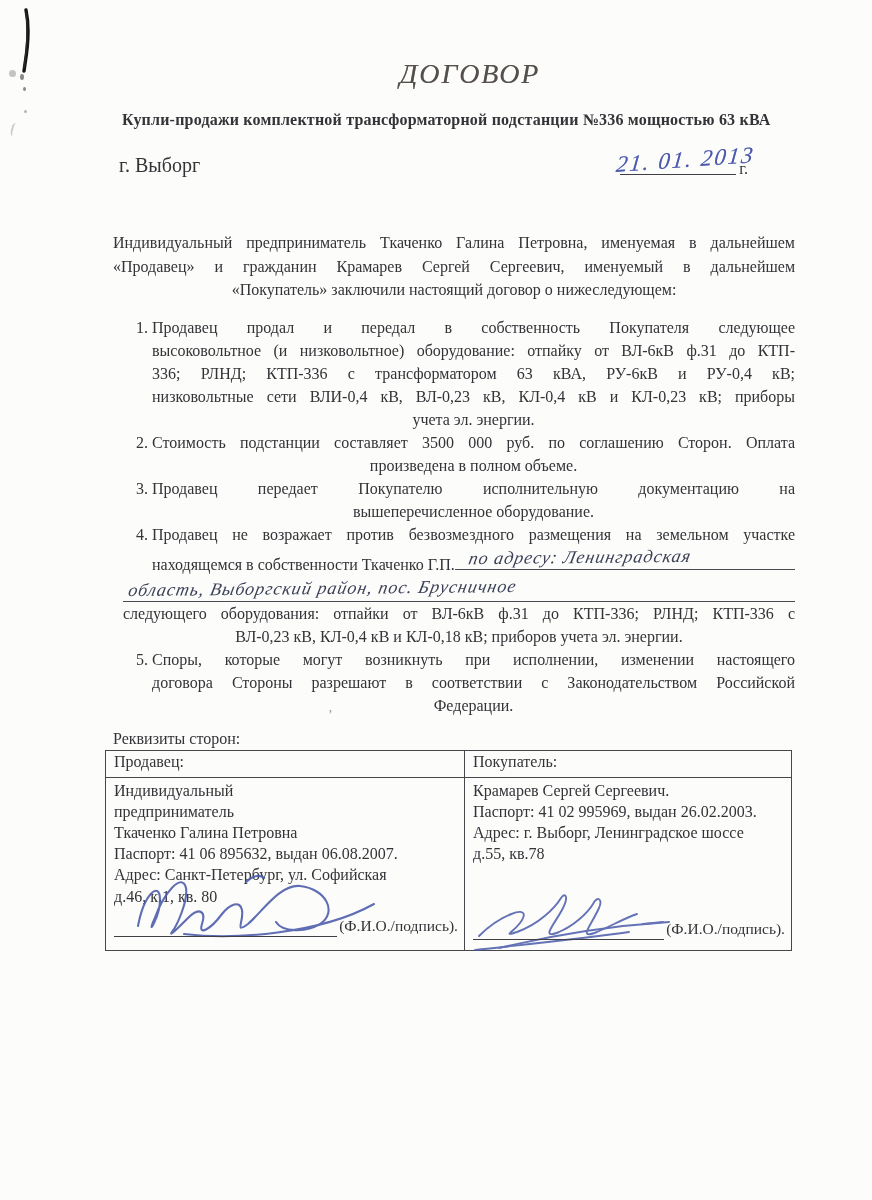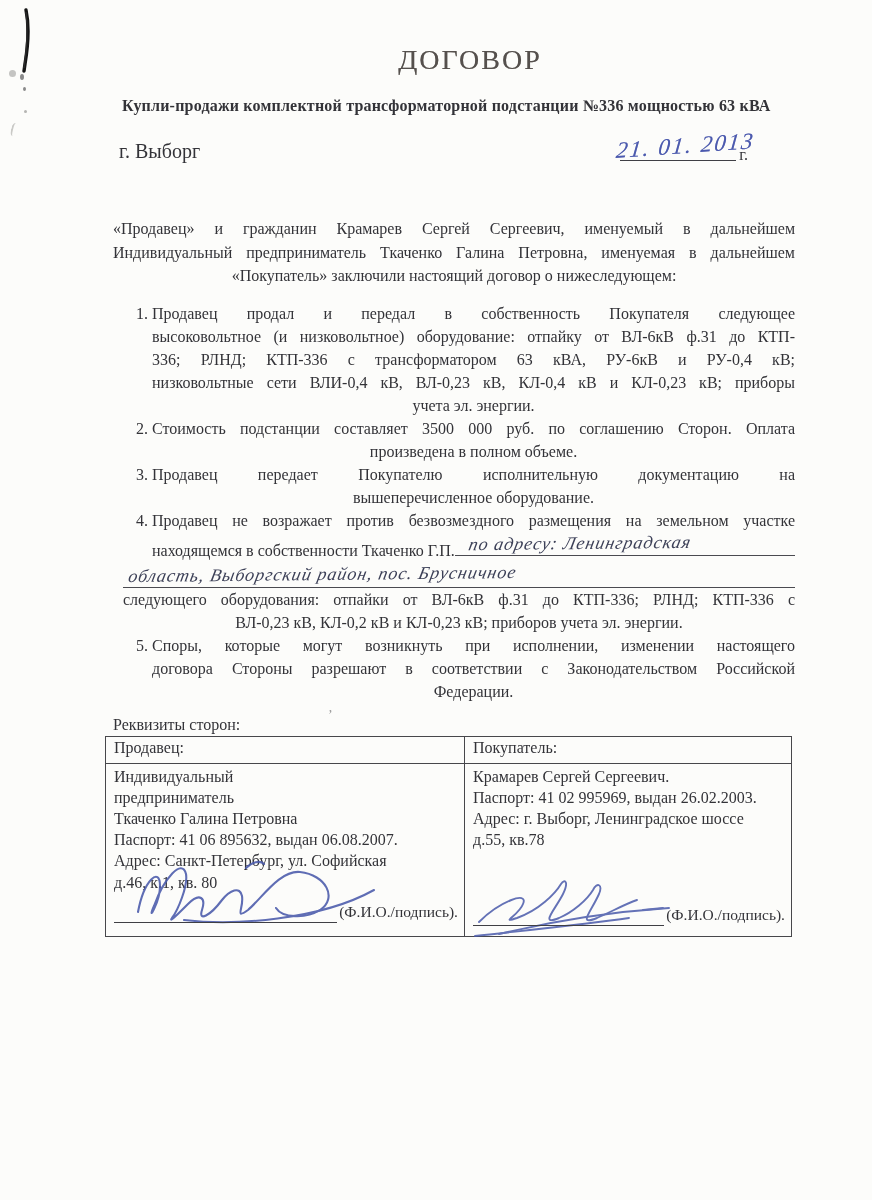--- a/index.html
+++ b/index.html
@@ -4,23 +4,24 @@
 <style>
   html,body { margin:0; padding:0; background:#e8e8e6; }
   .page {
     position:relative; width:872px; height:1200px; margin:0 auto;
     background:var(--paper,#fcfcfa); overflow:hidden;
     font-family:"Liberation Serif", serif; color:var(--text,#333338);
   }
   .content { position:absolute; left:113px; top:0; width:682px; }
 
   .doc-title {
-    margin-top:44px; text-align:center; transform:translateX(16px);
+    margin-top:58px; text-align:center; transform:translateX(16px);
     font-size:28px; letter-spacing:2px; color:var(--title,#55504d);
     text-shadow:0 0 0.5px rgba(90,85,80,0.55);
+    font-style:italic;
   }
   .doc-subtitle { margin-top:21px; padding-left:9px; font-size:16px; letter-spacing:0.2px;font-weight:bold; }
 
   .city-row { margin-top:4px; height:46px; display:flex; justify-content:space-between; align-items:flex-end; }
   .city { padding-left:6px; font-size:20px; padding-bottom:2px; }
   .date-block { position:relative; margin-right:47px; display:flex; align-items:flex-end; padding-bottom:4px; }
   .date-line { width:116px; border-bottom:1.6px solid #3f3f45; height:1px; }
   .date-hw {
     position:absolute; left:-4px; bottom:6px; white-space:nowrap;
     font-style:italic; font-size:23px; letter-spacing:2px;
@@ -102,22 +103,22 @@
     <div class="city-row">
       <span class="city">г. Выборг</span>
       <span class="date-block">
         <span class="date-hw">21. 01. 2013</span>
         <span class="date-line"></span>
         <span class="date-suffix">г.</span>
       </span>
     </div>
 
     <div class="intro">
+      <div class="jline">Индивидуальный предприниматель Ткаченко Галина Петровна, именуемая в дальнейшем</div>
       <div class="jline">«Продавец» и гражданин Крамарев Сергей Сергеевич, именуемый в дальнейшем</div>
-      <div class="jline">Индивидуальный предприниматель Ткаченко Галина Петровна, именуемая в дальнейшем</div>
       <div class="nline">«Покупатель» заключили настоящий договор о нижеследующем:</div>
     </div>
 
     <div class="list">
 
       <div class="item">
         <span class="num">1.</span>
         <div class="jline">Продавец продал и передал в собственность Покупателя следующее</div>
         <div class="jline">высоковольтное (и низковольтное) оборудование: отпайку от ВЛ-6кВ ф.31 до КТП-</div>
         <div class="jline">336; РЛНД; КТП-336 с трансформатором 63 кВА, РУ-6кВ и РУ-0,4 кВ;</div>
@@ -144,21 +145,21 @@
           <span class="typed">находящемся в собственности Ткаченко Г.П.</span>
           <span class="hw-fill">
             <span class="hw-text">по адресу: Ленинградская</span>
           </span>
         </div>
         <div class="hw-line2 outdent">
           <span class="hw-text">область, Выборгский район, пос. Брусничное</span>
         </div>
         <div class="outdent">
           <div class="jline">следующего оборудования: отпайки от ВЛ-6кВ ф.31 до КТП-336; РЛНД; КТП-336 с</div>
-          <div class="nline">ВЛ-0,23 кВ, КЛ-0,2 кВ и КЛ-0,23 кВ; приборов учета эл. энергии.</div>
+          <div class="nline">ВЛ-0,23 кВ, КЛ-0,4 кВ и КЛ-0,18 кВ; приборов учета эл. энергии.</div>
         </div>
       </div>
 
       <div class="item">
         <span class="num">5.</span>
         <div class="jline">Споры, которые могут возникнуть при исполнении, изменении настоящего</div>
         <div class="jline">договора Стороны разрешают в соответствии с Законодательством Российской</div>
         <div class="nline">Федерации.</div>
       </div>
 

